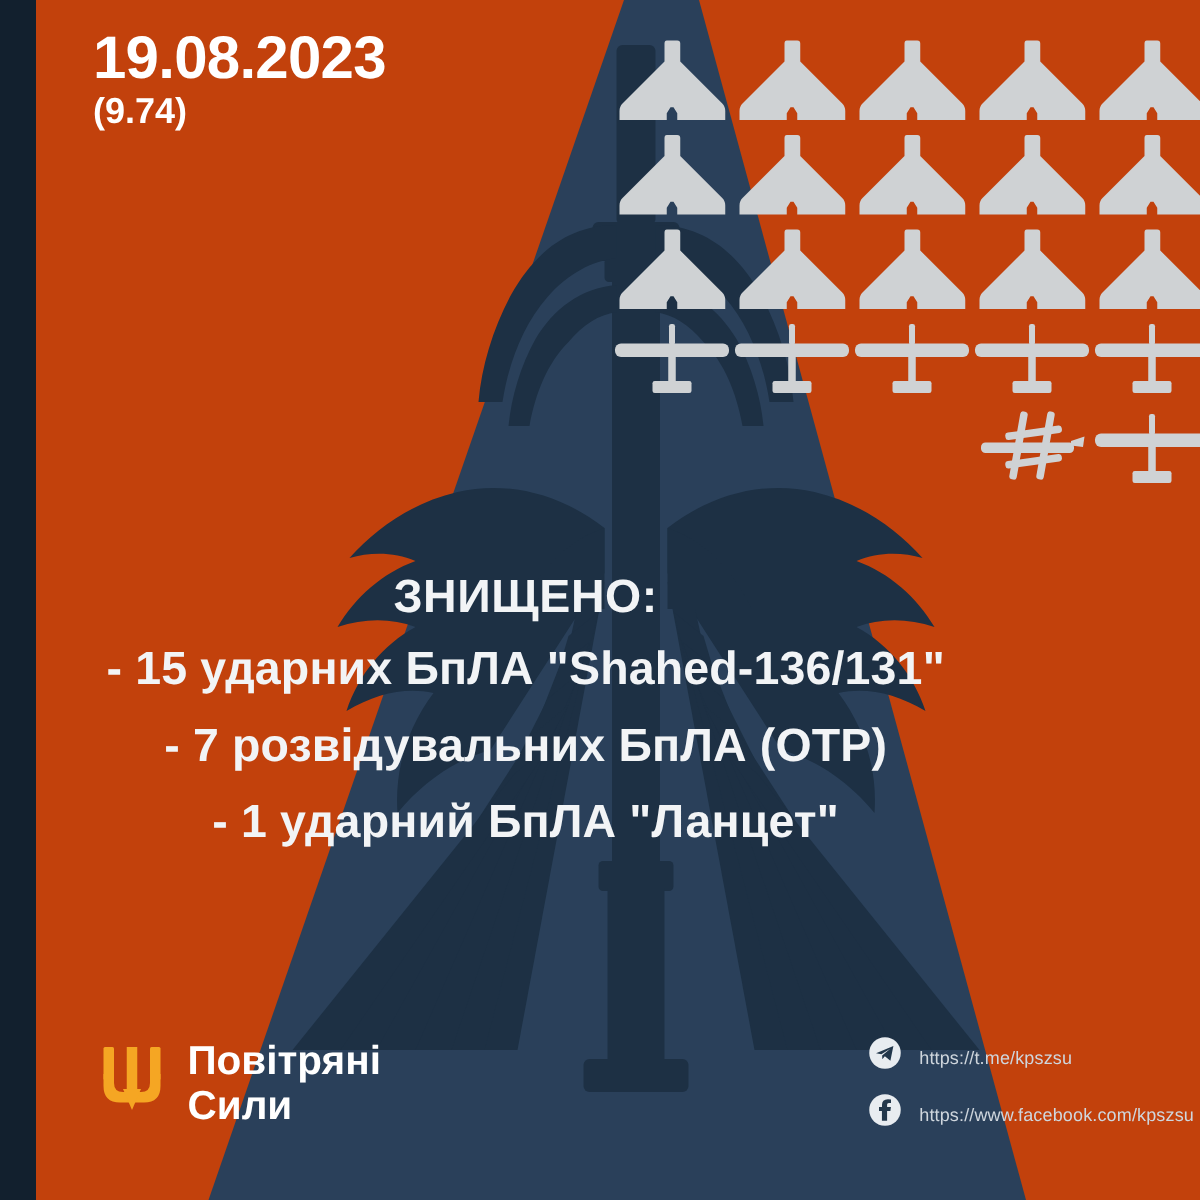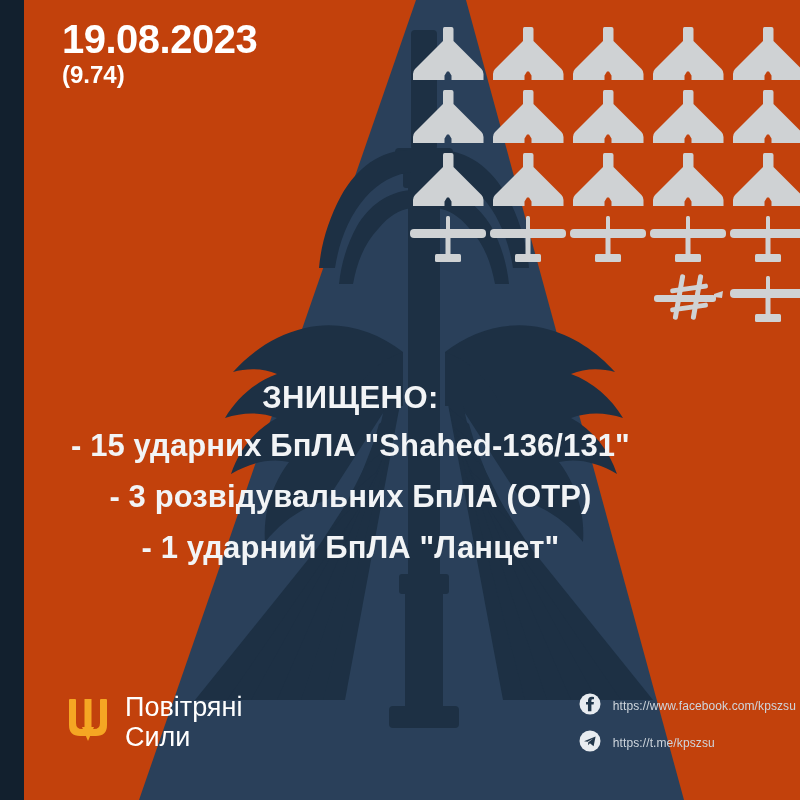--- a/index.html
+++ b/index.html
@@ -110,21 +110,21 @@
     position: absolute;
     left: 44px;
     bottom: 48px;
     display: flex;
     align-items: center;
     gap: 17px;
   }
   .brand-name {
     color: #ffffff;
     font-size: 27px;
-    font-weight: normal;
+    font-weight: bold;
     line-height: 1.12;
     white-space: pre-line;
   }
   .socials {
     position: absolute;
     right: 28px;
     bottom: 44px;
     display: flex;
     flex-direction: column;
     gap: 11px;
@@ -361,21 +361,21 @@
               <rect x="26" y="40" width="26" height="8" rx="1.5"></rect>
             </g>
           </svg>
       </div>
     </div>
   </div>
 
   <div class="content">
     <div class="headline">ЗНИЩЕНО:</div>
     <div class="tally-line">- 15 ударних БпЛА "Shahed-136/131"</div>
-    <div class="tally-line">- 3 розвідувальних БпЛА (ОТР)</div>
+    <div class="tally-line">- 7 розвідувальних БпЛА (ОТР)</div>
     <div class="tally-line">- 1 ударний БпЛА "Ланцет"</div>
   </div>
 
   <div class="brand">
     <span>
       <svg width="40" height="46" viewBox="0 0 40 46">
         <g fill="#f5a623">
           <rect x="1" y="2" width="7" height="22" rx="1"></rect>
           <rect x="32" y="2" width="7" height="22" rx="1"></rect>
           <rect x="16.5" y="2" width="7" height="30"></rect>
@@ -386,29 +386,29 @@
     </span>
     <span class="brand-name">Повітряні
 Сили</span>
   </div>
 
   <div class="socials">
     <div class="social-row">
       <span>
         <svg width="22" height="22" viewBox="0 0 22 22">
           <circle cx="11" cy="11" r="10.5" fill="#e8ecf0"></circle>
+          <path d="M5 11.2 L16.6 6.4 L14.6 16.2 L10.9 13.2 L9.2 15.2 L9.1 12.6 L14.5 8.2 L8.6 11.8z" fill="#22374b"></path>
+        </svg>
+      </span>
+      <span class="social-url">https://t.me/kpszsu</span>
+    </div>
+    <div class="social-row">
+      <span>
+        <svg width="22" height="22" viewBox="0 0 22 22">
+          <circle cx="11" cy="11" r="10.5" fill="#e8ecf0"></circle>
           <path d="M12.4 18.2 V11.6 h2.2 l0.35 -2.6 h-2.55 V7.4 q0 -1.1 1.1 -1.1 h1.5 V4 q -0.9 -0.15 -2 -0.15 q -2.1 0 -3.05 1.0 q -0.95 1.0 -0.95 2.6 V9 H7 v2.6 h1.95 V18.2z" fill="#22374b"></path>
         </svg>
       </span>
       <span class="social-url">https://www.facebook.com/kpszsu</span>
     </div>
-    <div class="social-row">
-      <span>
-        <svg width="22" height="22" viewBox="0 0 22 22">
-          <circle cx="11" cy="11" r="10.5" fill="#e8ecf0"></circle>
-          <path d="M5 11.2 L16.6 6.4 L14.6 16.2 L10.9 13.2 L9.2 15.2 L9.1 12.6 L14.5 8.2 L8.6 11.8z" fill="#22374b"></path>
-        </svg>
-      </span>
-      <span class="social-url">https://t.me/kpszsu</span>
-    </div>
   </div>
 
 </div>
 
 </body></html>

